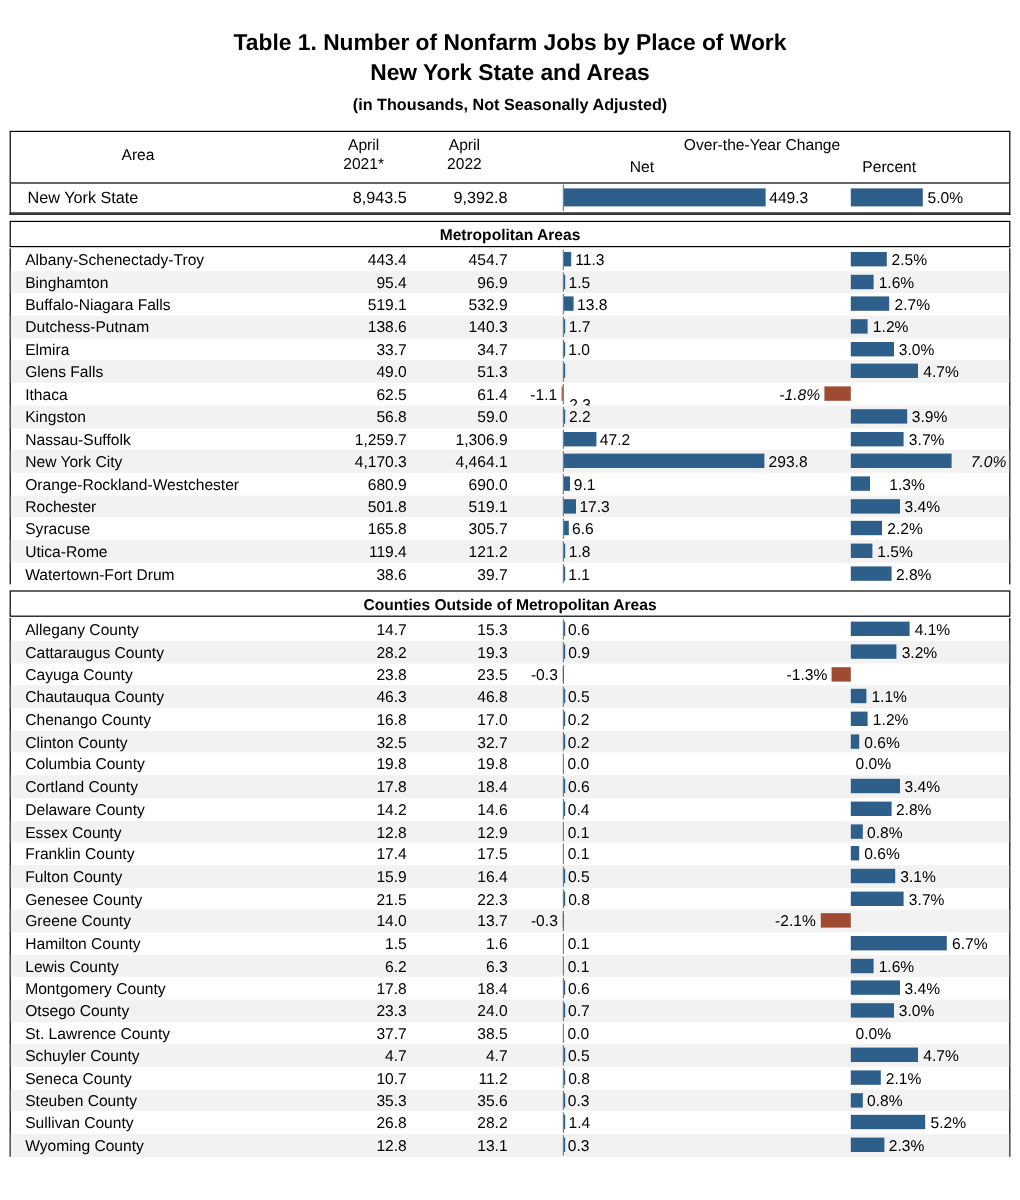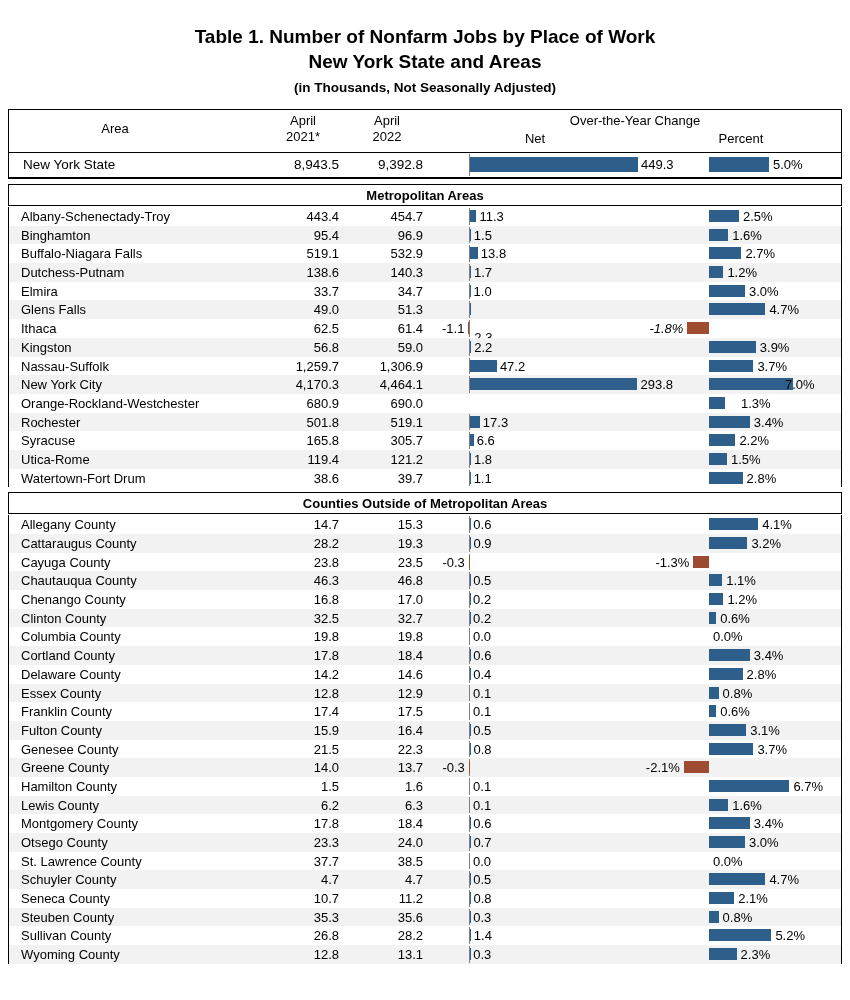--- a/index.html
+++ b/index.html
@@ -381,27 +381,32 @@
             <div class="cell-name">New York City</div>
             <div class="cell-num1">4,170.3</div>
             <div class="cell-num2">4,464.1</div>
             <div class="net-region">
               <div class="net-zero"></div>
               <div class="net-bar" style="left: 41px; width: 167.466px;"></div>
               <div class="net-label" style="left: 211.466px;">293.8</div>
             </div>
             <div class="pct-region">
               <div class="pct-bar" style="left: 68px; width: 84px;"></div>
-              <div class="pct-label" style="left: 144px;">7.0%</div>
+              <div class="pct-label" style="left: 168px; font-style: italic;">7.0%</div>
             </div>
           </div>
           <div class="row">
             <div class="cell-name">Orange-Rockland-Westchester</div>
             <div class="cell-num1">680.9</div>
             <div class="cell-num2">690.0</div>
+            <div class="net-region">
+              <div class="net-zero"></div>
+              <div class="net-bar" style="left: 41px; width: 5.187px;"></div>
+              <div class="net-label" style="left: 49.187px;">9.1</div>
+            </div>
             <div class="pct-region">
               <div class="pct-bar" style="left: 68px; width: 15.6px;"></div>
               <div class="pct-label" style="left: 100px;">1.3%</div>
             </div>
           </div>
           <div class="row alt">
             <div class="cell-name">Rochester</div>
             <div class="cell-num1">501.8</div>
             <div class="cell-num2">519.1</div>
             <div class="net-region">

